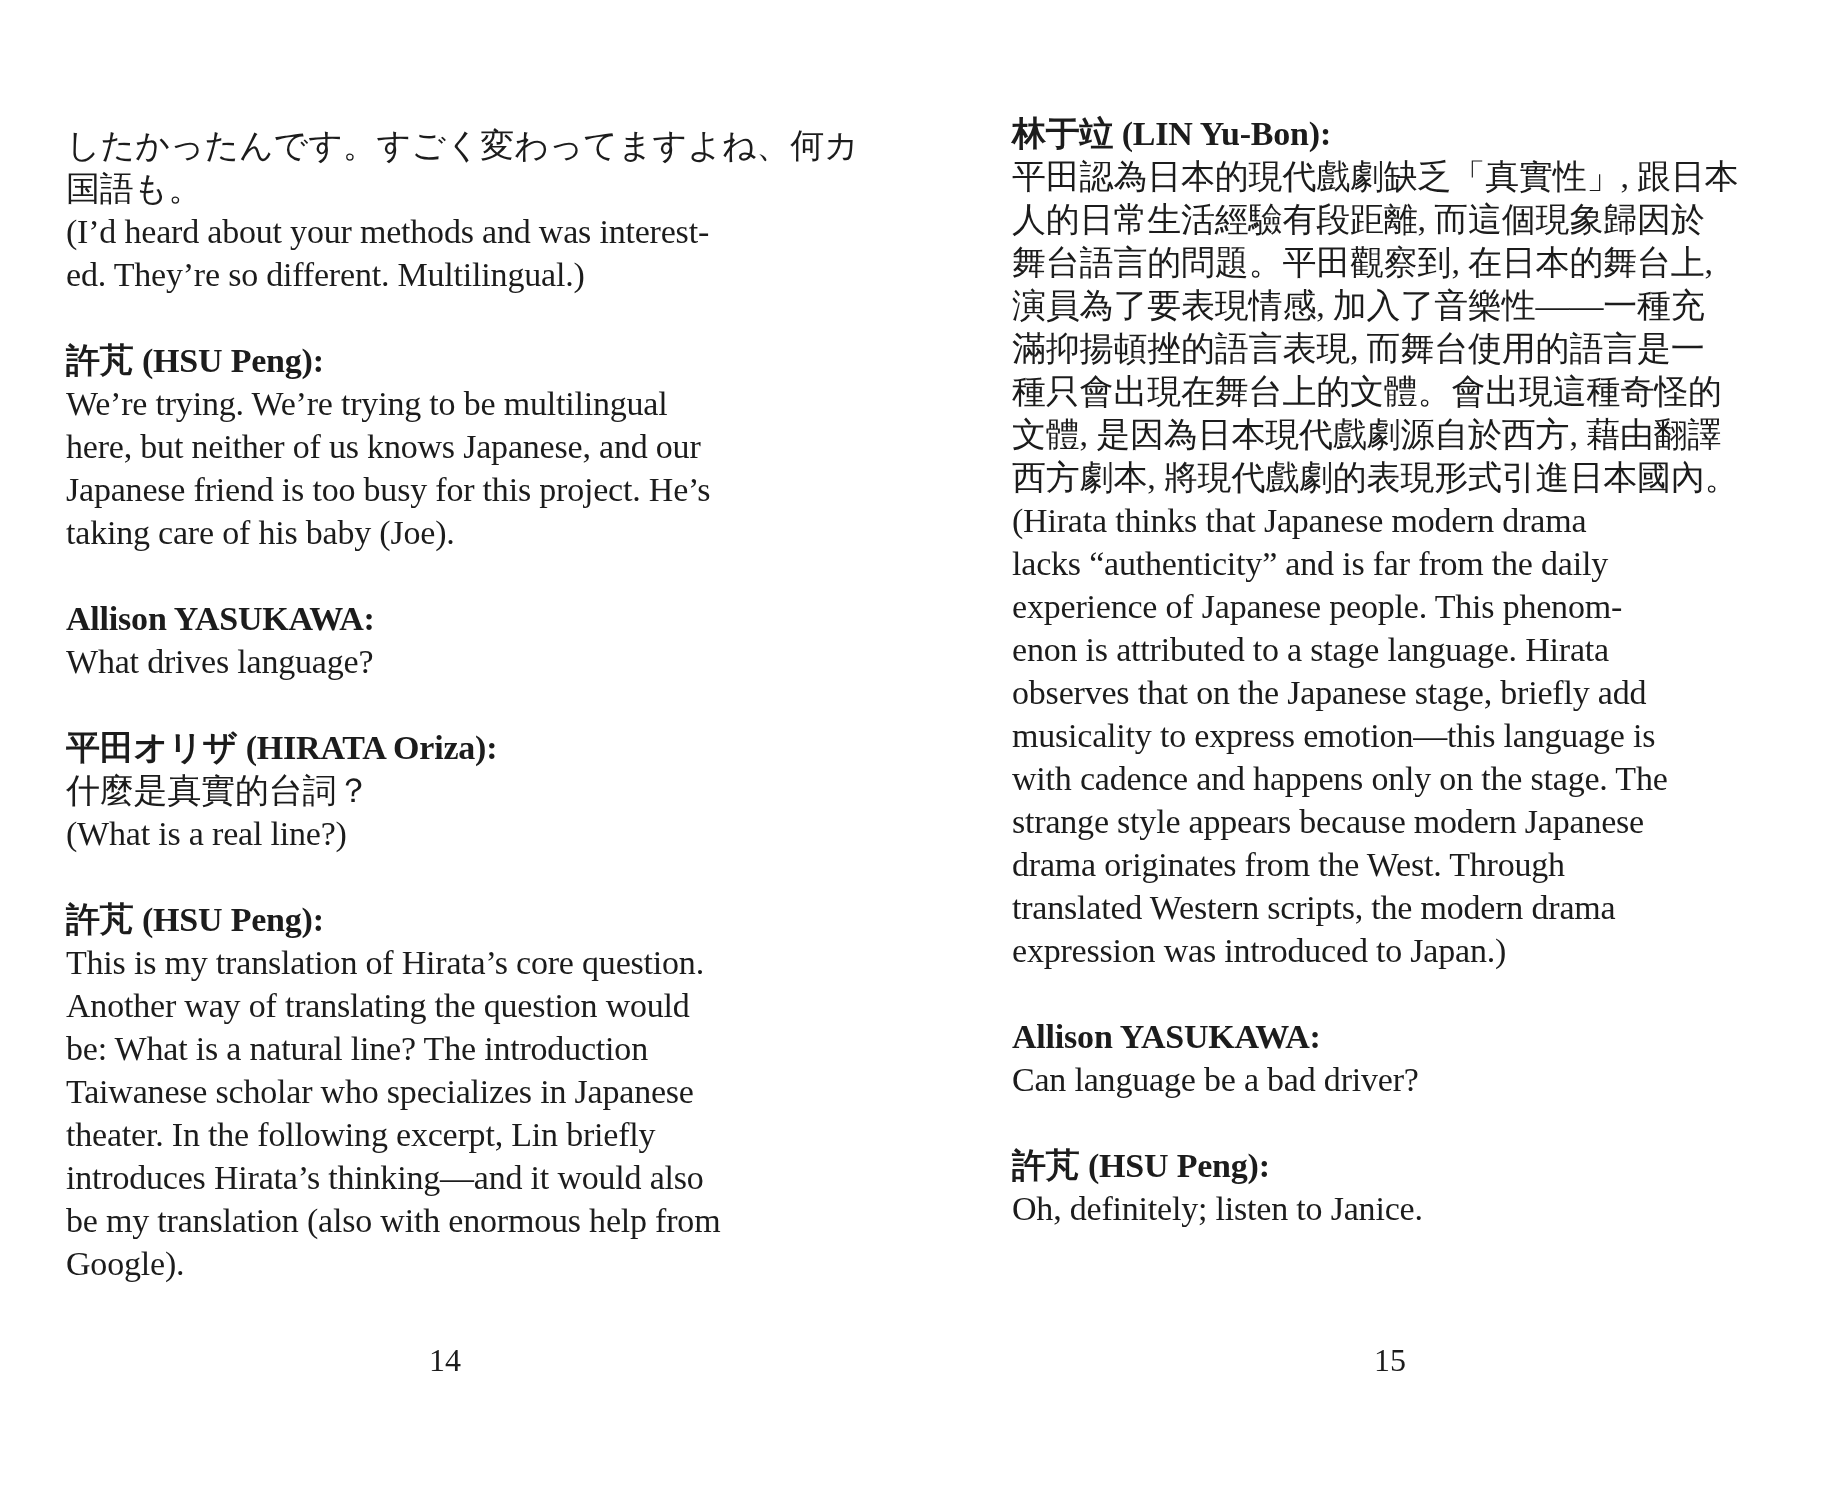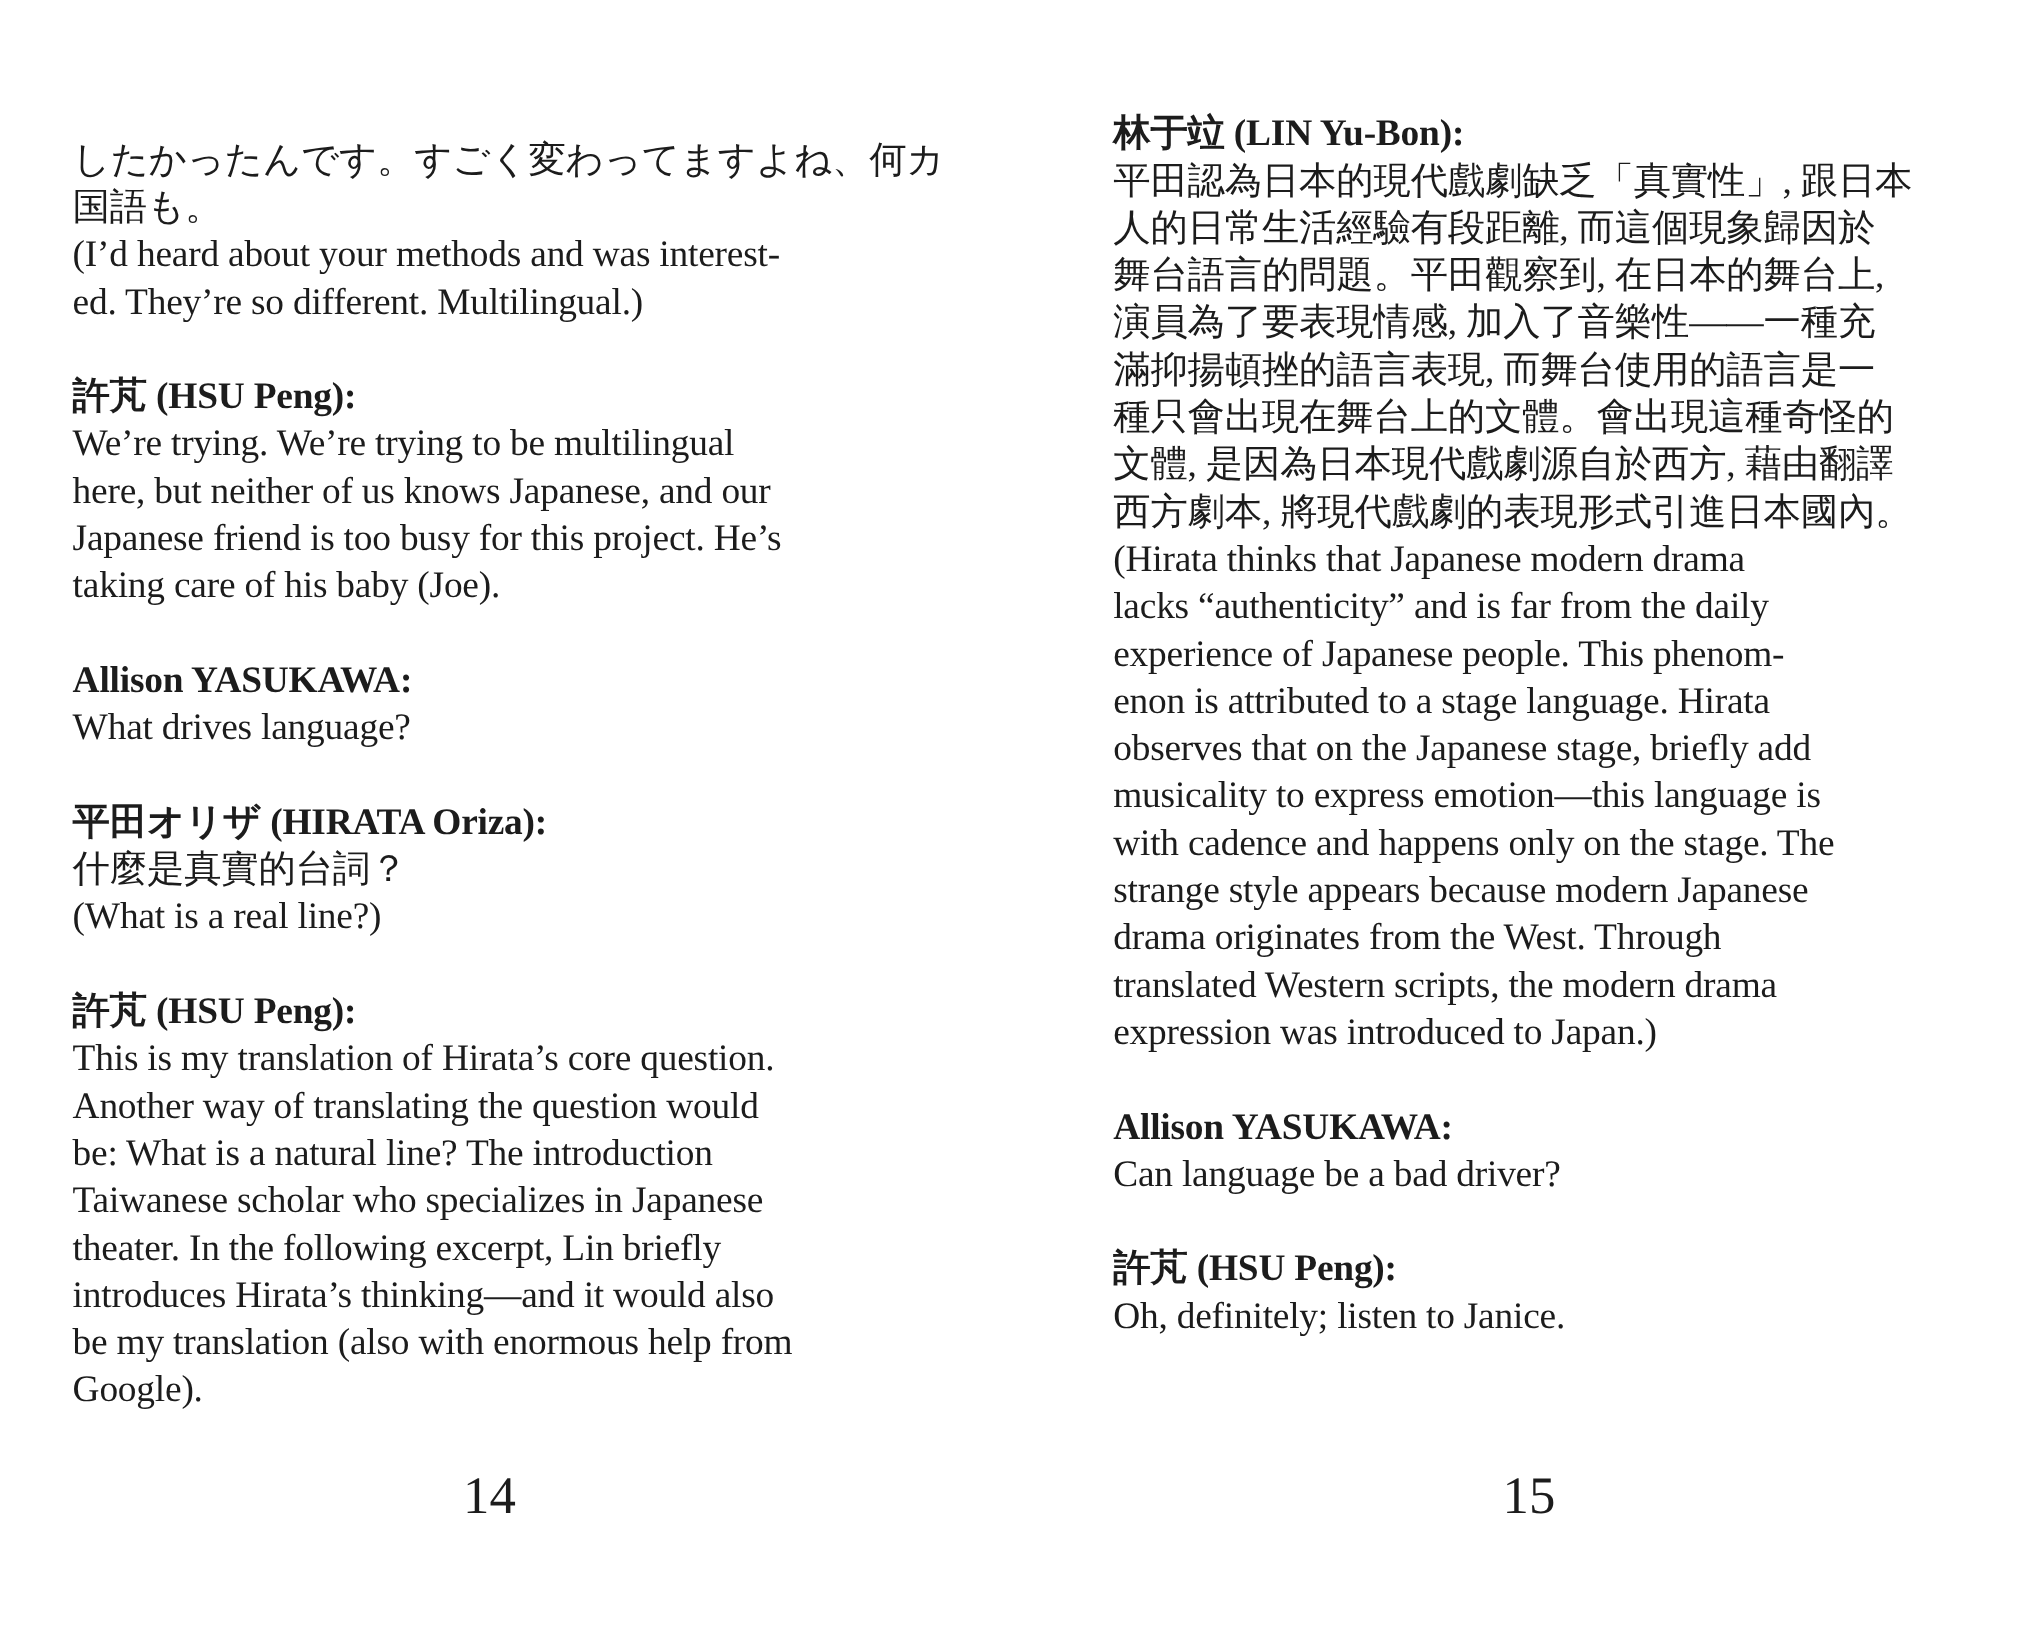--- a/index.html
+++ b/index.html
@@ -18,41 +18,41 @@
   .page {
     position: absolute;
   }
   .page-left {
     left: 66px;
     top: 124px;
     width: 730px;
   }
   .page-right {
     left: 1012px;
-    top: 100px;
+    top: 112px;
     width: 750px;
   }
   .turn {
     margin: 0 0 43px 0;
   }
   .line {
     height: 43px;
     line-height: 43px;
     font-size: 34px;
     white-space: pre;
     letter-spacing: -0.2px;
   }
   .heading {
     font-weight: bold;
   }
   .pagenum {
     position: absolute;
     width: 120px;
     text-align: center;
-    font-size: 48px;
+    font-size: 32px;
     line-height: 44px;
   }
   .pagenum-left {
     left: 385px;
     top: 1338px;
   }
   .pagenum-right {
     left: 1330px;
     top: 1338px;
   }

